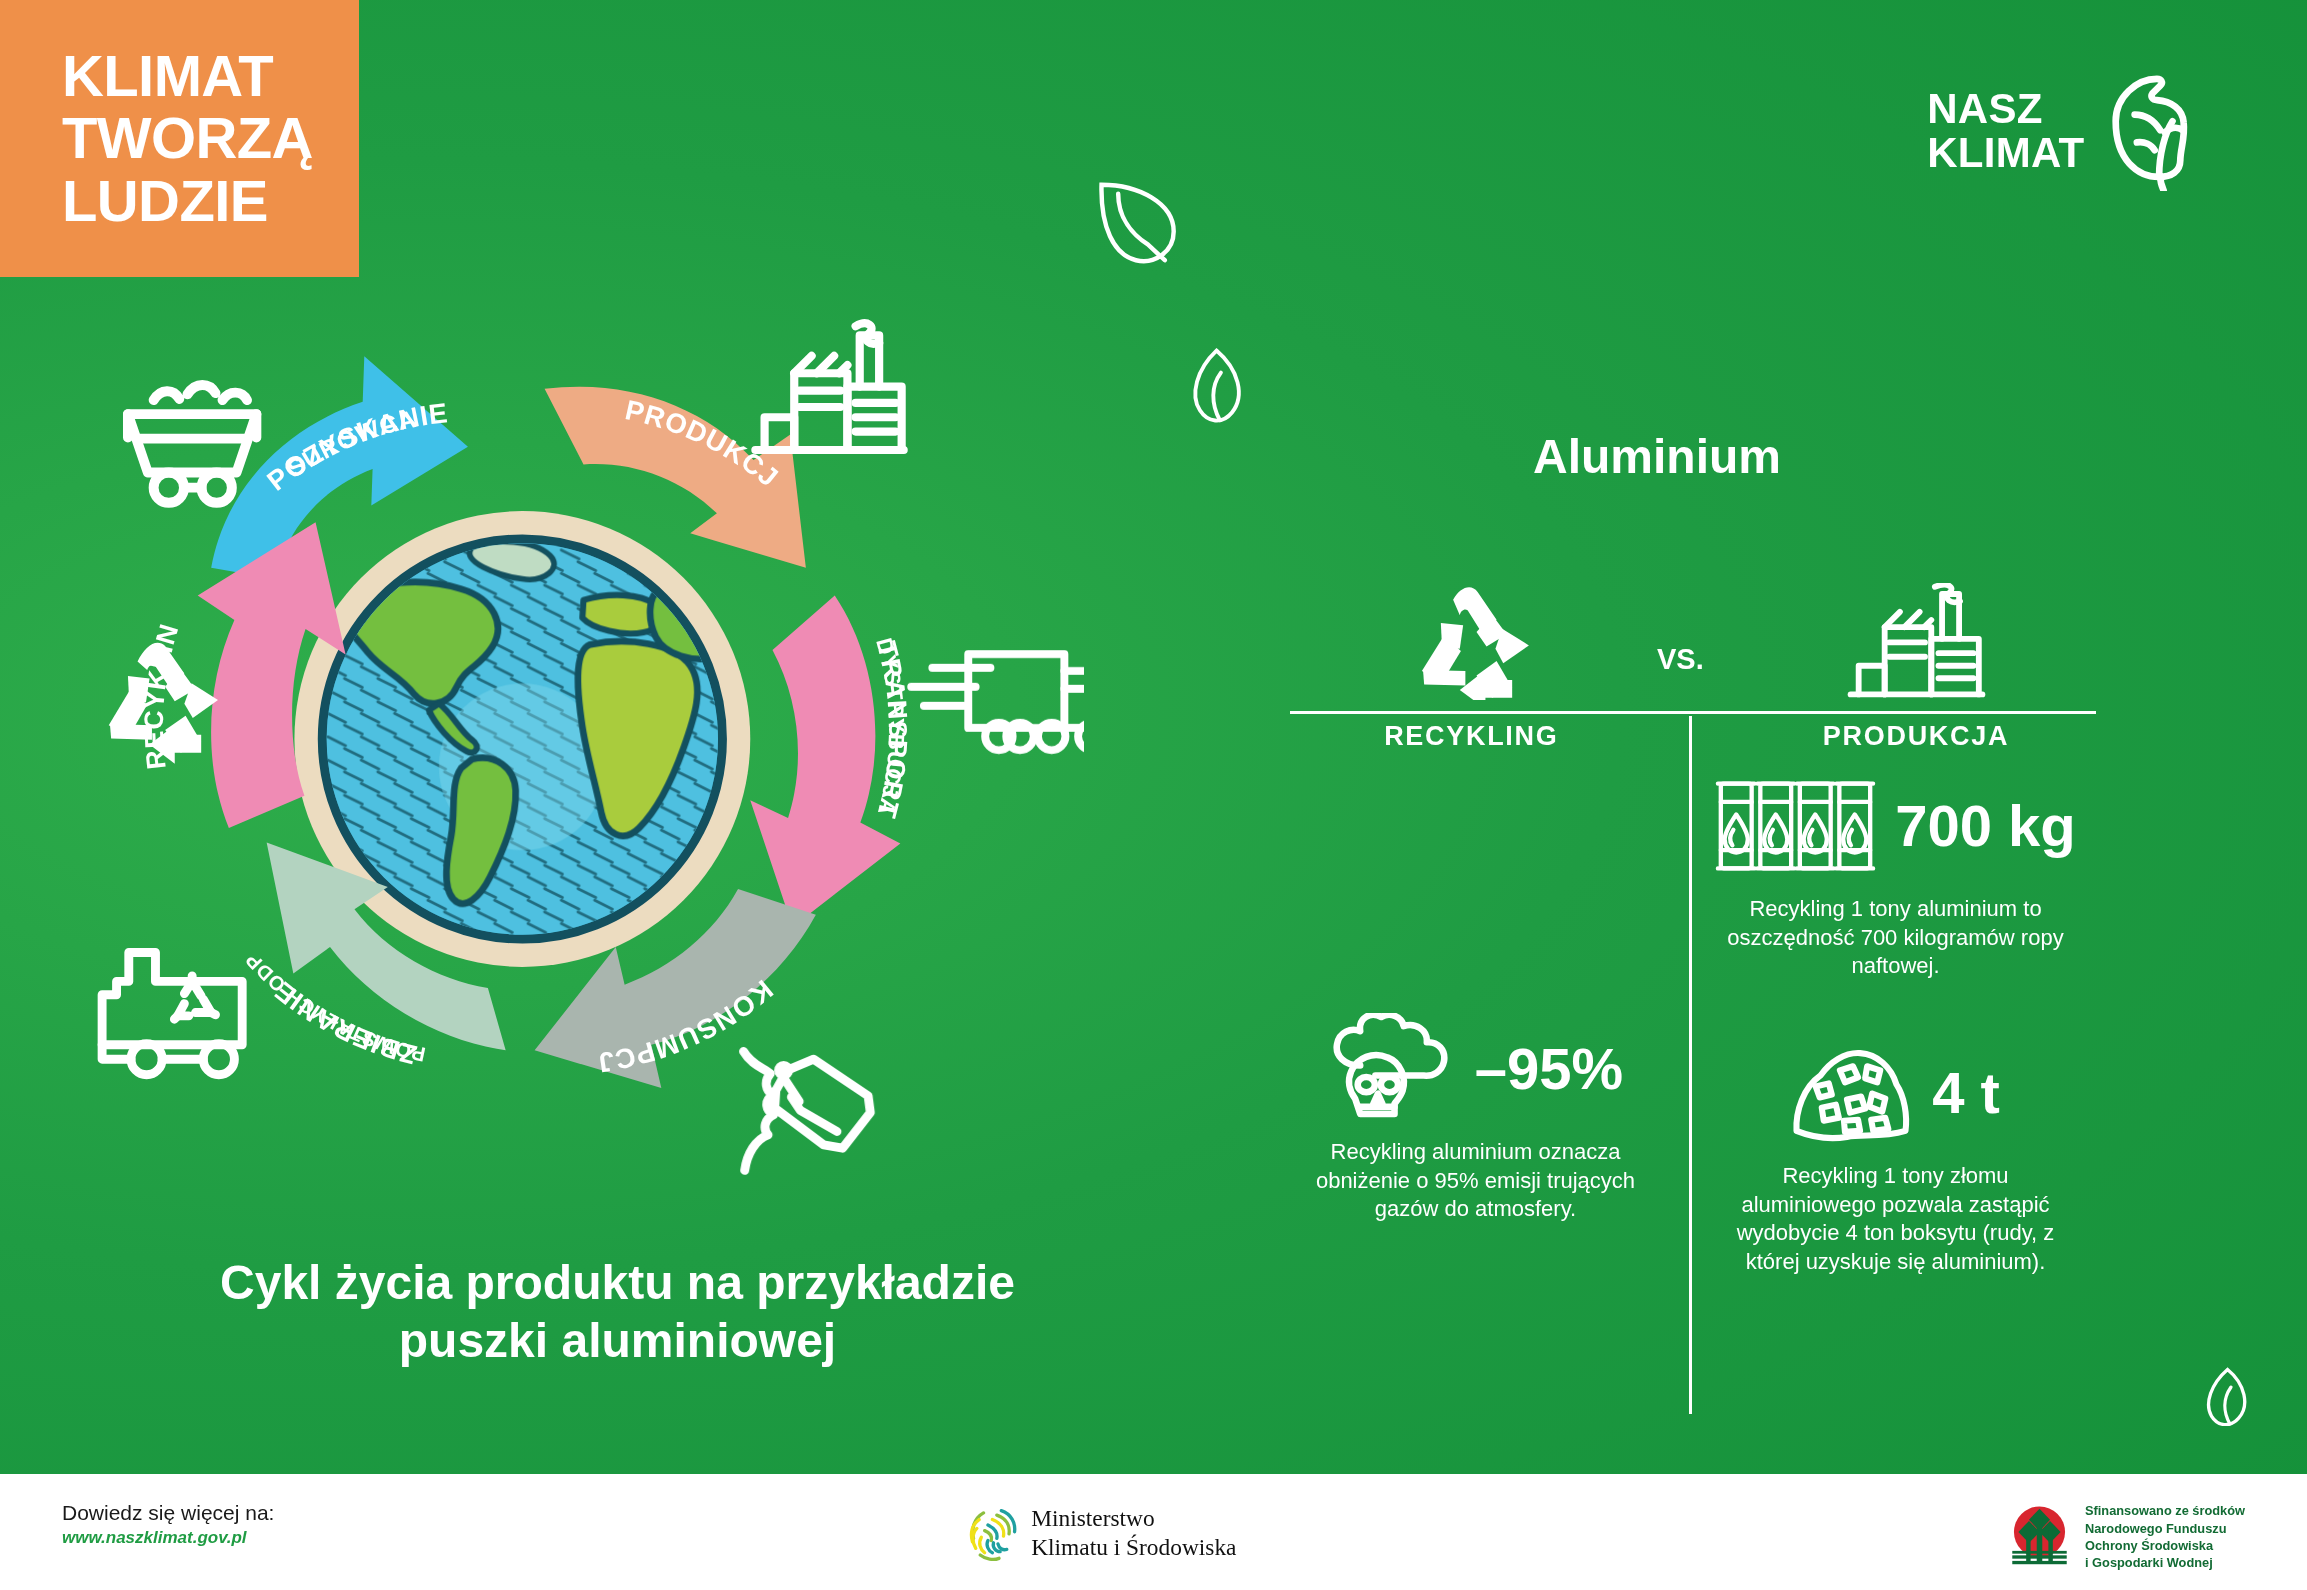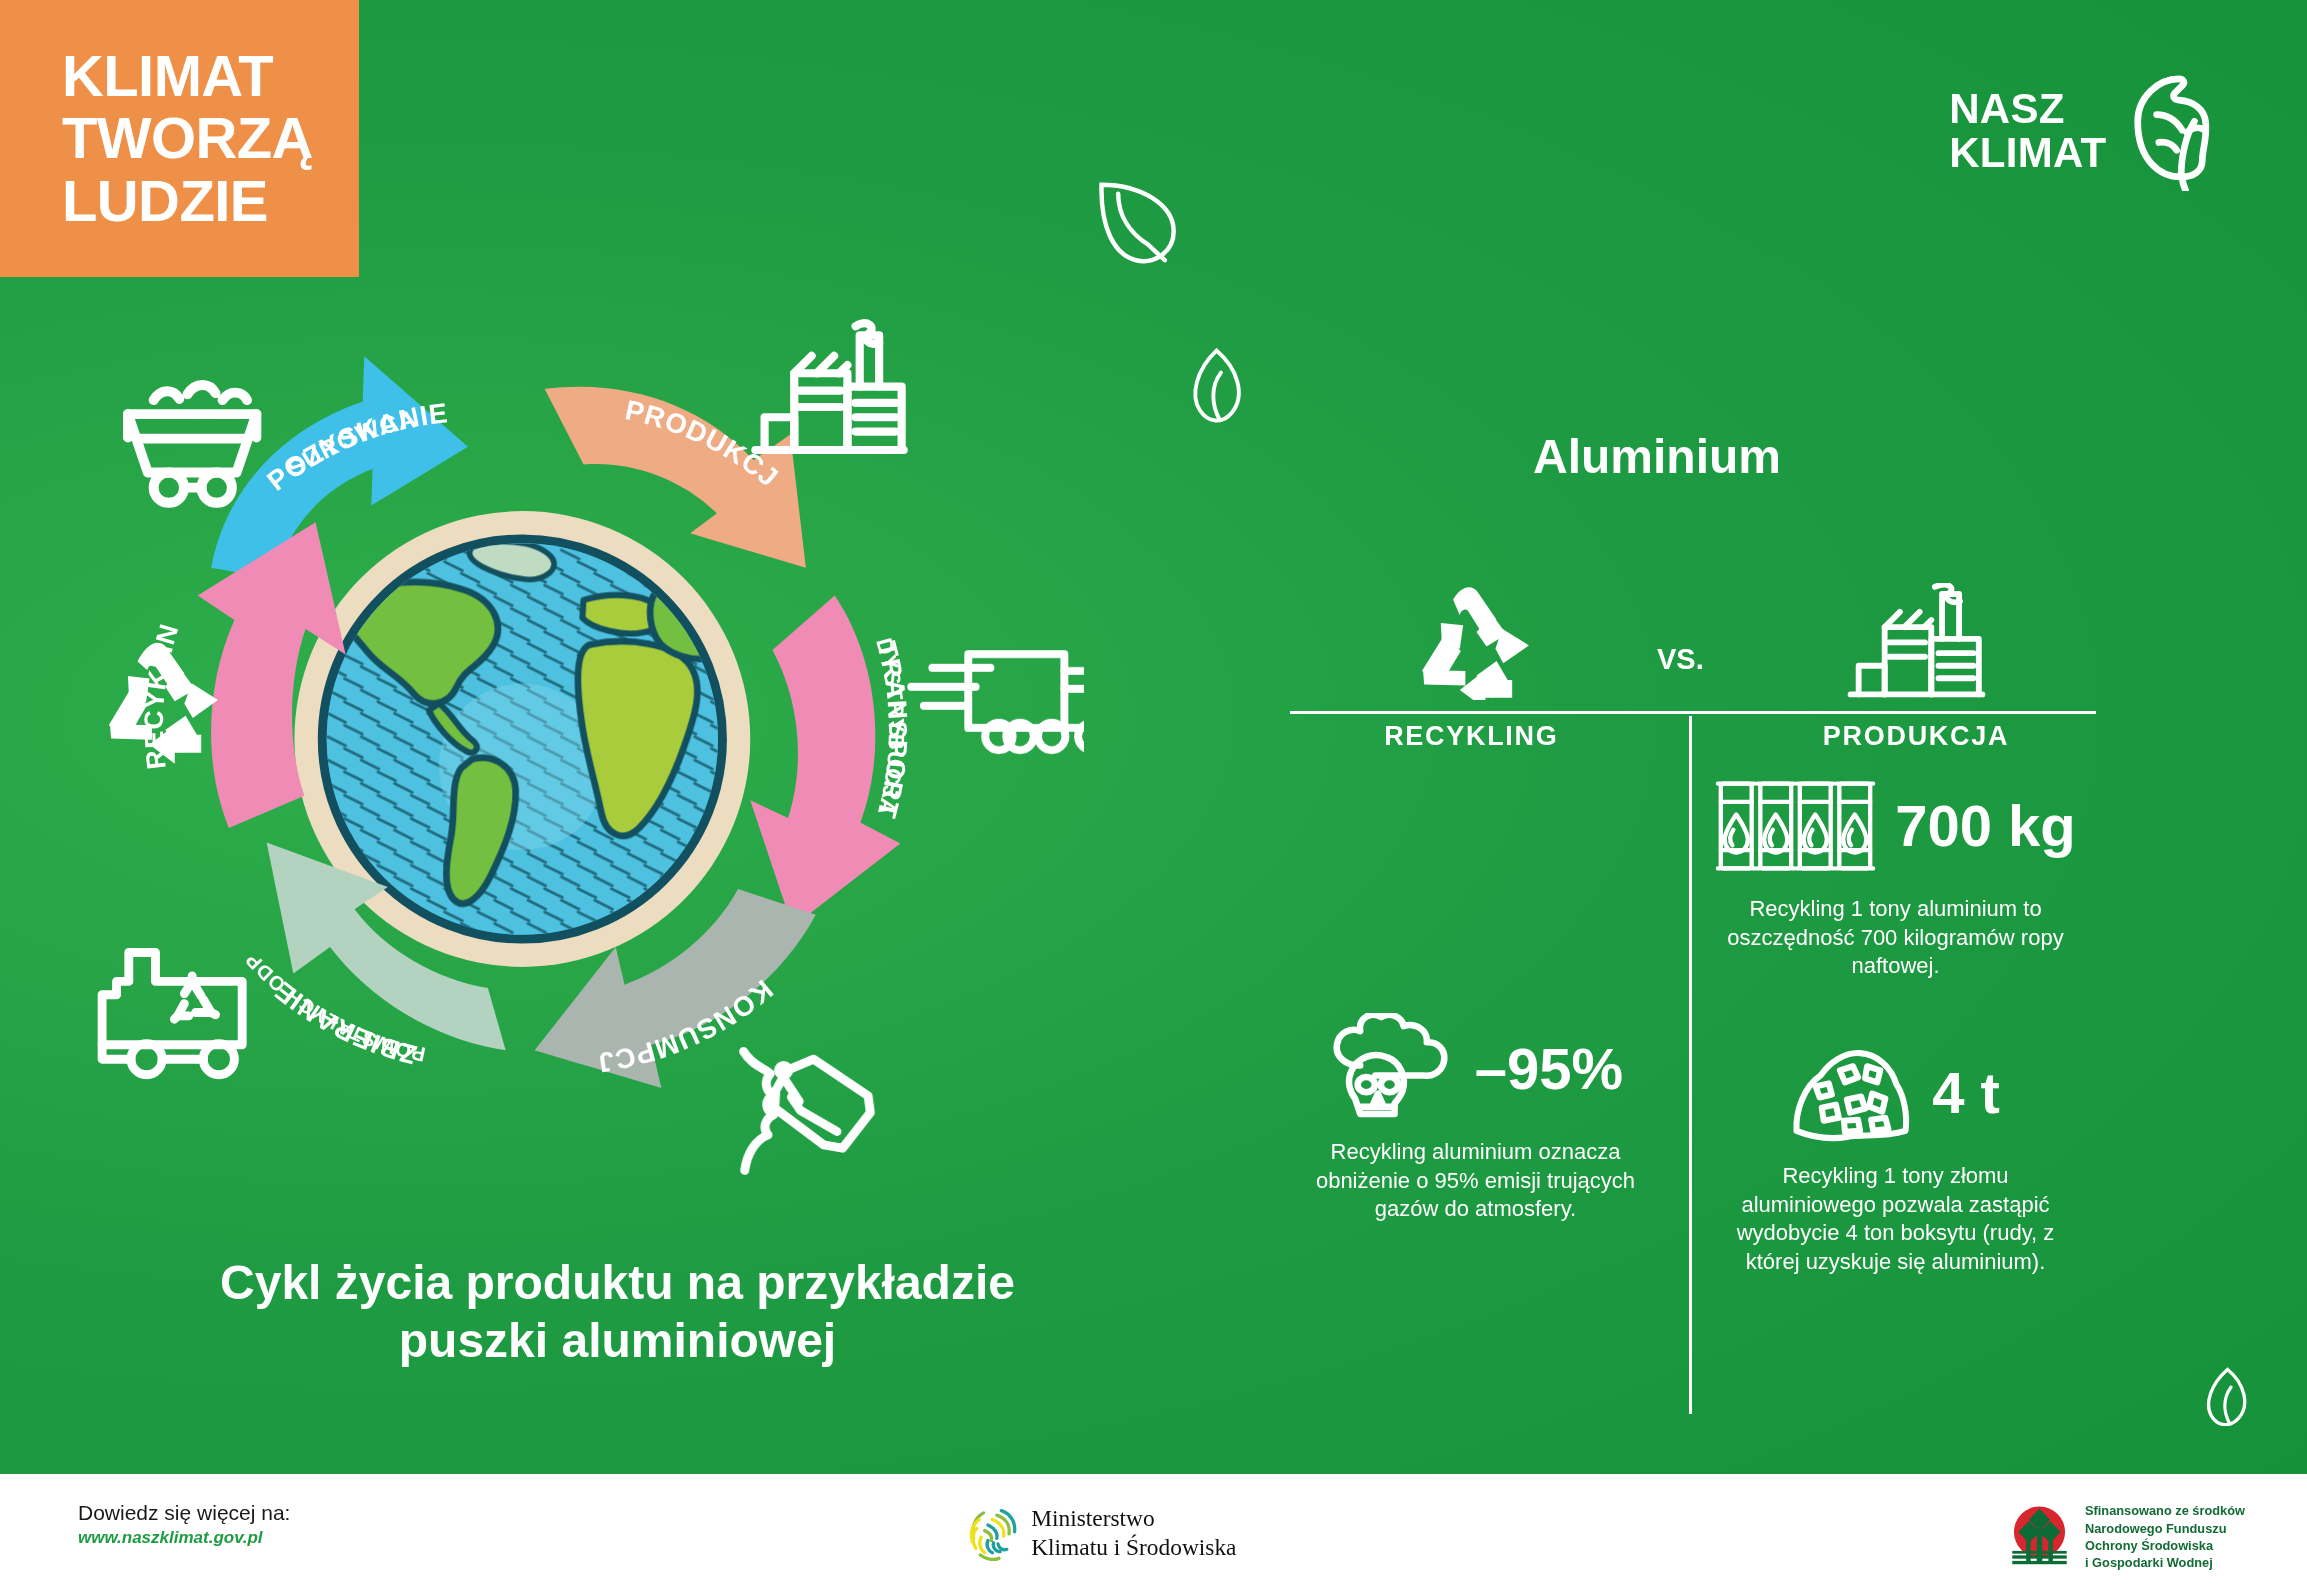--- a/index.html
+++ b/index.html
@@ -27,21 +27,21 @@
   #brand-badge .line {
     color: #ffffff;
     font-weight: bold;
     font-size: 58px;
     line-height: 1.08;
     letter-spacing: -0.6px;
   }
 
   
   #nasz-klimat-logo {
-    position: absolute; right: 83px; top: 71px;
+    position: absolute; right: 105px; top: 71px;
     display: flex; align-items: center; gap: 14.5px;
   }
   #nasz-klimat-logo .nk-text {
     color: #ffffff; font-weight: bold; font-size: 42px;
     line-height: 1.04; text-align: left; letter-spacing: 0.3px;
   }
 
   
   .deco-leaf { position: absolute; }
 
@@ -110,21 +110,21 @@
   #stat-oil   { left: 411px; top: 345px; }
   #stat-gas   { left: -9px; top: 588px; }
   #stat-bauxite { left: 411px; top: 612px; }
 
   
   #footer {
     position: absolute; left: 0; bottom: 0; width: 2307px; height: 116px;
     background: #ffffff;
   }
   #footer-cta {
-    position: absolute; left: 62px; top: 24.5px; margin-left: 16px;
+    position: absolute; left: 62px; top: 24.5px;
   }
   #footer-cta .cta-line1 { color: #1a1a1a; font-size: 21px; line-height: 1.35; }
   #footer-cta .cta-line2 { color: #1f9c43; font-size: 17px; font-weight: bold; line-height: 1.35; font-style: italic; }
 
   #ministry-logo {
     position: absolute; left: 968px; top: 30px;
     display: flex; gap: 12.2px;
   }
   #ministry-logo .ml-text {
     color: #111111; font-family: "Liberation Serif", serif;

